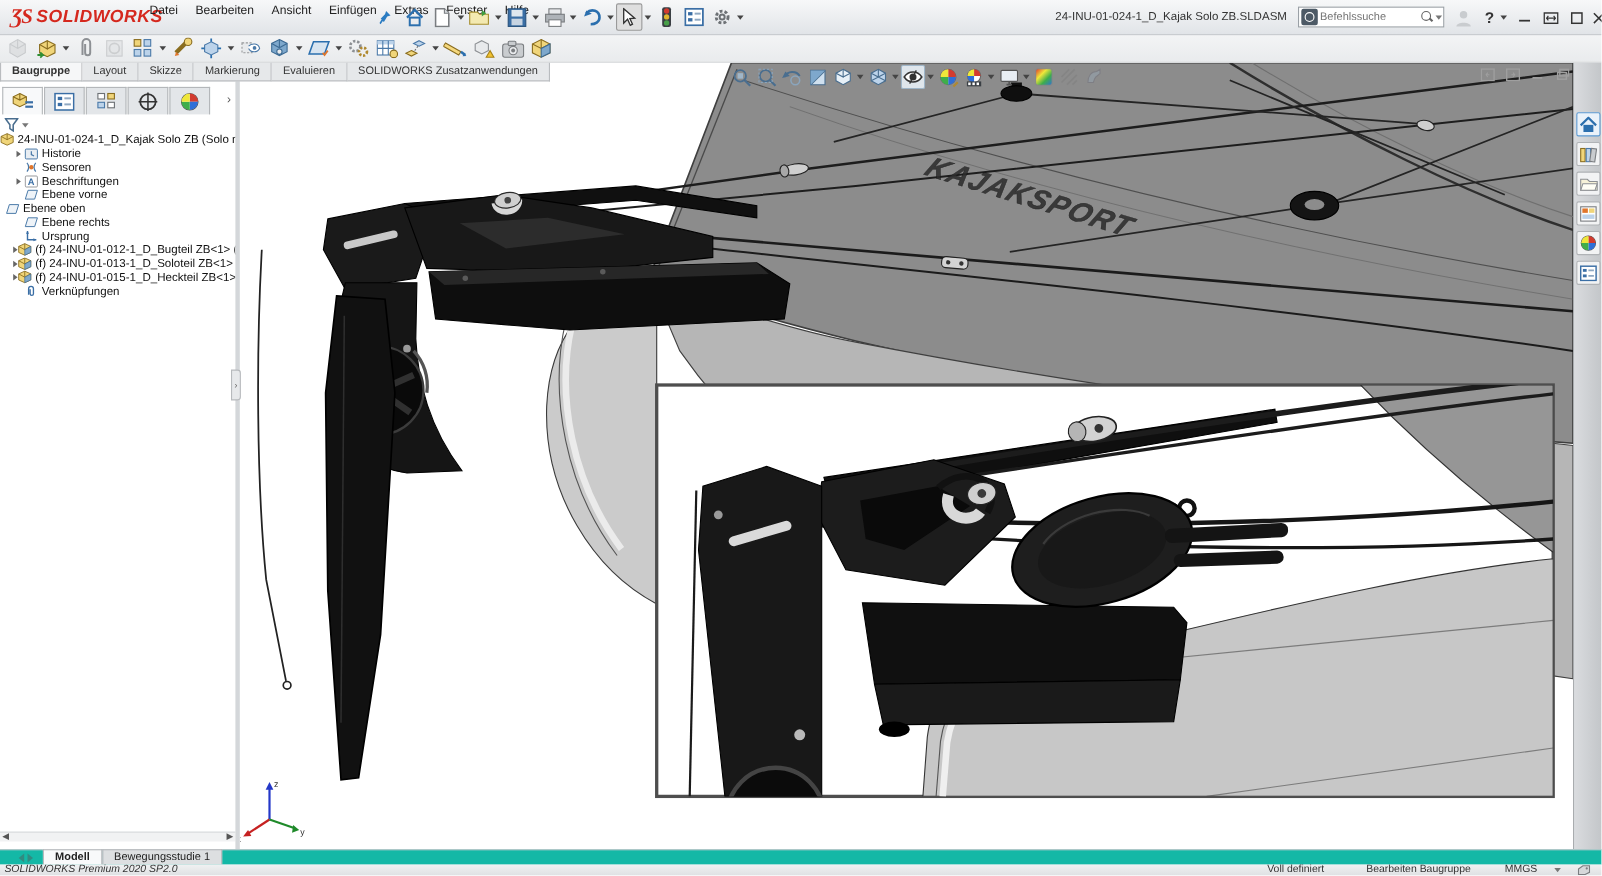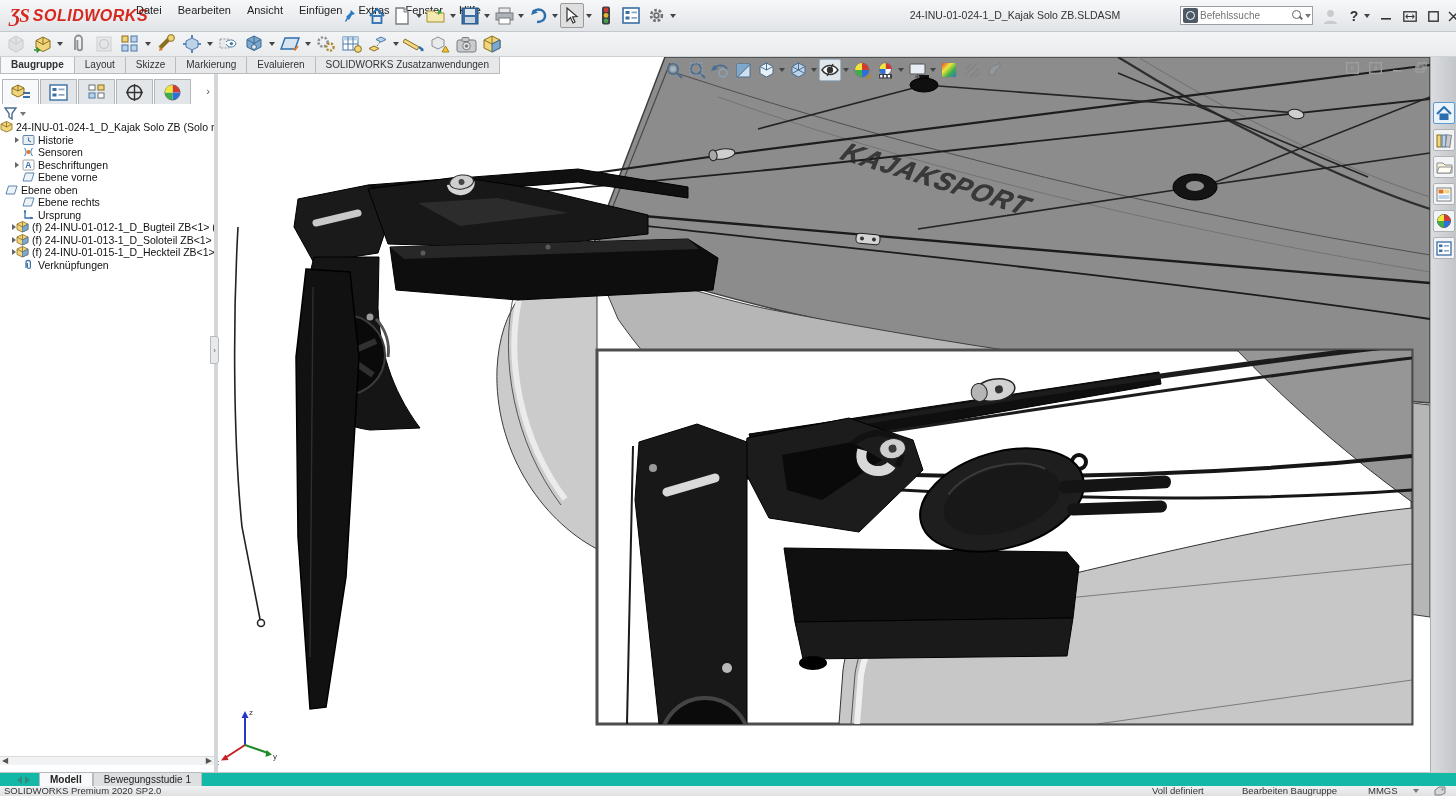--- a/index.html
+++ b/index.html
@@ -13,21 +13,21 @@
   #brand .mark { font:italic 700 19px "Liberation Serif",serif; color:#d5281e; letter-spacing:-1px; }
   #brand .word { font:italic 700 16px "Liberation Sans",sans-serif; color:#d5281e; letter-spacing:0.5px; }
   #menus { position:absolute; left:128px; top:0; height:32px; display:flex; align-items:flex-start; }
   #menus span { padding:4px 8px; font-size:11px; color:#222; cursor:default; }
   #pin { position:absolute; left:342px; top:8px; width:16px; height:16px; }
   .qat { position:absolute; top:3px; display:flex; align-items:center; gap:1px; }
   .qbtn { width:24px; height:25px; display:flex; align-items:center; justify-content:center; border-radius:2px; }
   .qbtn.pressed { background:#dfdfdf; border:1px solid #9a9a9a; }
   .caret { width:0; height:0; border-left:3px solid transparent; border-right:3px solid transparent; border-top:4px solid #444; margin:0 1px; }
   .caret.dim { border-top-color:#777; }
-  #doctitle { position:absolute; left:860px; top:9px; width:310px; text-align:center; font-size:10.5px; color:#333; white-space:nowrap; }
+  #doctitle { position:absolute; left:860px; top:9px; width:310px; text-align:right; font-size:10.5px; color:#333; white-space:nowrap; }
   #searchbox { position:absolute; left:1180px; top:6px; width:133px; height:19px; background:#fff; border:1px solid #9aa0a6; display:flex; align-items:center; }
   #searchbox .swglyph { width:15px; height:15px; background:#4d5a66; margin:1px 2px; border-radius:2px; position:relative; }
   #searchbox .swglyph:after { content:""; position:absolute; left:3px; top:3px; width:7px; height:7px; border:1.5px solid #fff; border-radius:50%; }
   #searchbox input { flex:1; border:none; outline:none; font-size:10px; color:#555; background:transparent; min-width:0; }
   .mag { width:13px; height:13px; position:relative; }
   .mag:before { content:""; position:absolute; left:1px; top:1px; width:7px; height:7px; border:1.6px solid #666; border-radius:50%; }
   .mag:after { content:""; position:absolute; left:8px; top:8px; width:4px; height:1.6px; background:#666; transform:rotate(45deg); }
   .titleicon { position:absolute; top:6px; width:20px; height:20px; display:flex; align-items:center; justify-content:center; color:#555; }
   .winbtn { position:absolute; top:7px; width:20px; height:18px; display:flex; align-items:center; justify-content:center; color:#333; font-size:12px; }
 
@@ -77,21 +77,21 @@
 
   
   #docbar { position:absolute; left:0; top:772px; width:1456px; height:14px; background:#14b8a6; border-top:1px solid #c6c9cc; z-index:40; display:flex; align-items:flex-end; }
   #docnav { display:flex; align-items:center; gap:3px; padding:0 6px 2px 14px; }
   #docnav .na { width:0; height:0; border-top:4px solid transparent; border-bottom:4px solid transparent; opacity:.45; }
   .na.left { border-right:5px solid #555; } .na.right { border-left:5px solid #555; }
   .na.bar { border:none; width:2px; height:8px; background:#555; }
   .dtab { font-size:10px; padding:1px 10px 1px; border:1px solid #b7babd; border-bottom:none; background:#dddfe1; color:#222; }
   .dtab.active { background:#f8f9fa; font-weight:700; }
   #statusbar { position:absolute; left:0; top:786px; width:1456px; height:10px; background:linear-gradient(#f0f1f2,#dfe1e3); font-size:9.5px; color:#333; z-index:41; }
-  #statusbar .sleft { position:absolute; left:4px; top:-1px; }
+  #statusbar .sleft { position:absolute; left:4px; top:-1px;font-style:italic; }
   #statusbar .s1 { position:absolute; left:1152px; top:-1px; }
   #statusbar .s2 { position:absolute; left:1242px; top:-1px; }
   #statusbar .s3 { position:absolute; left:1368px; top:-1px; }
   #statusbar .scaret { position:absolute; left:1412px; top:3px; }
   #statusbar .stag { position:absolute; left:1434px; top:0px; }
   svg { display:block; }
 </style>
 </head>
 <body>
 

